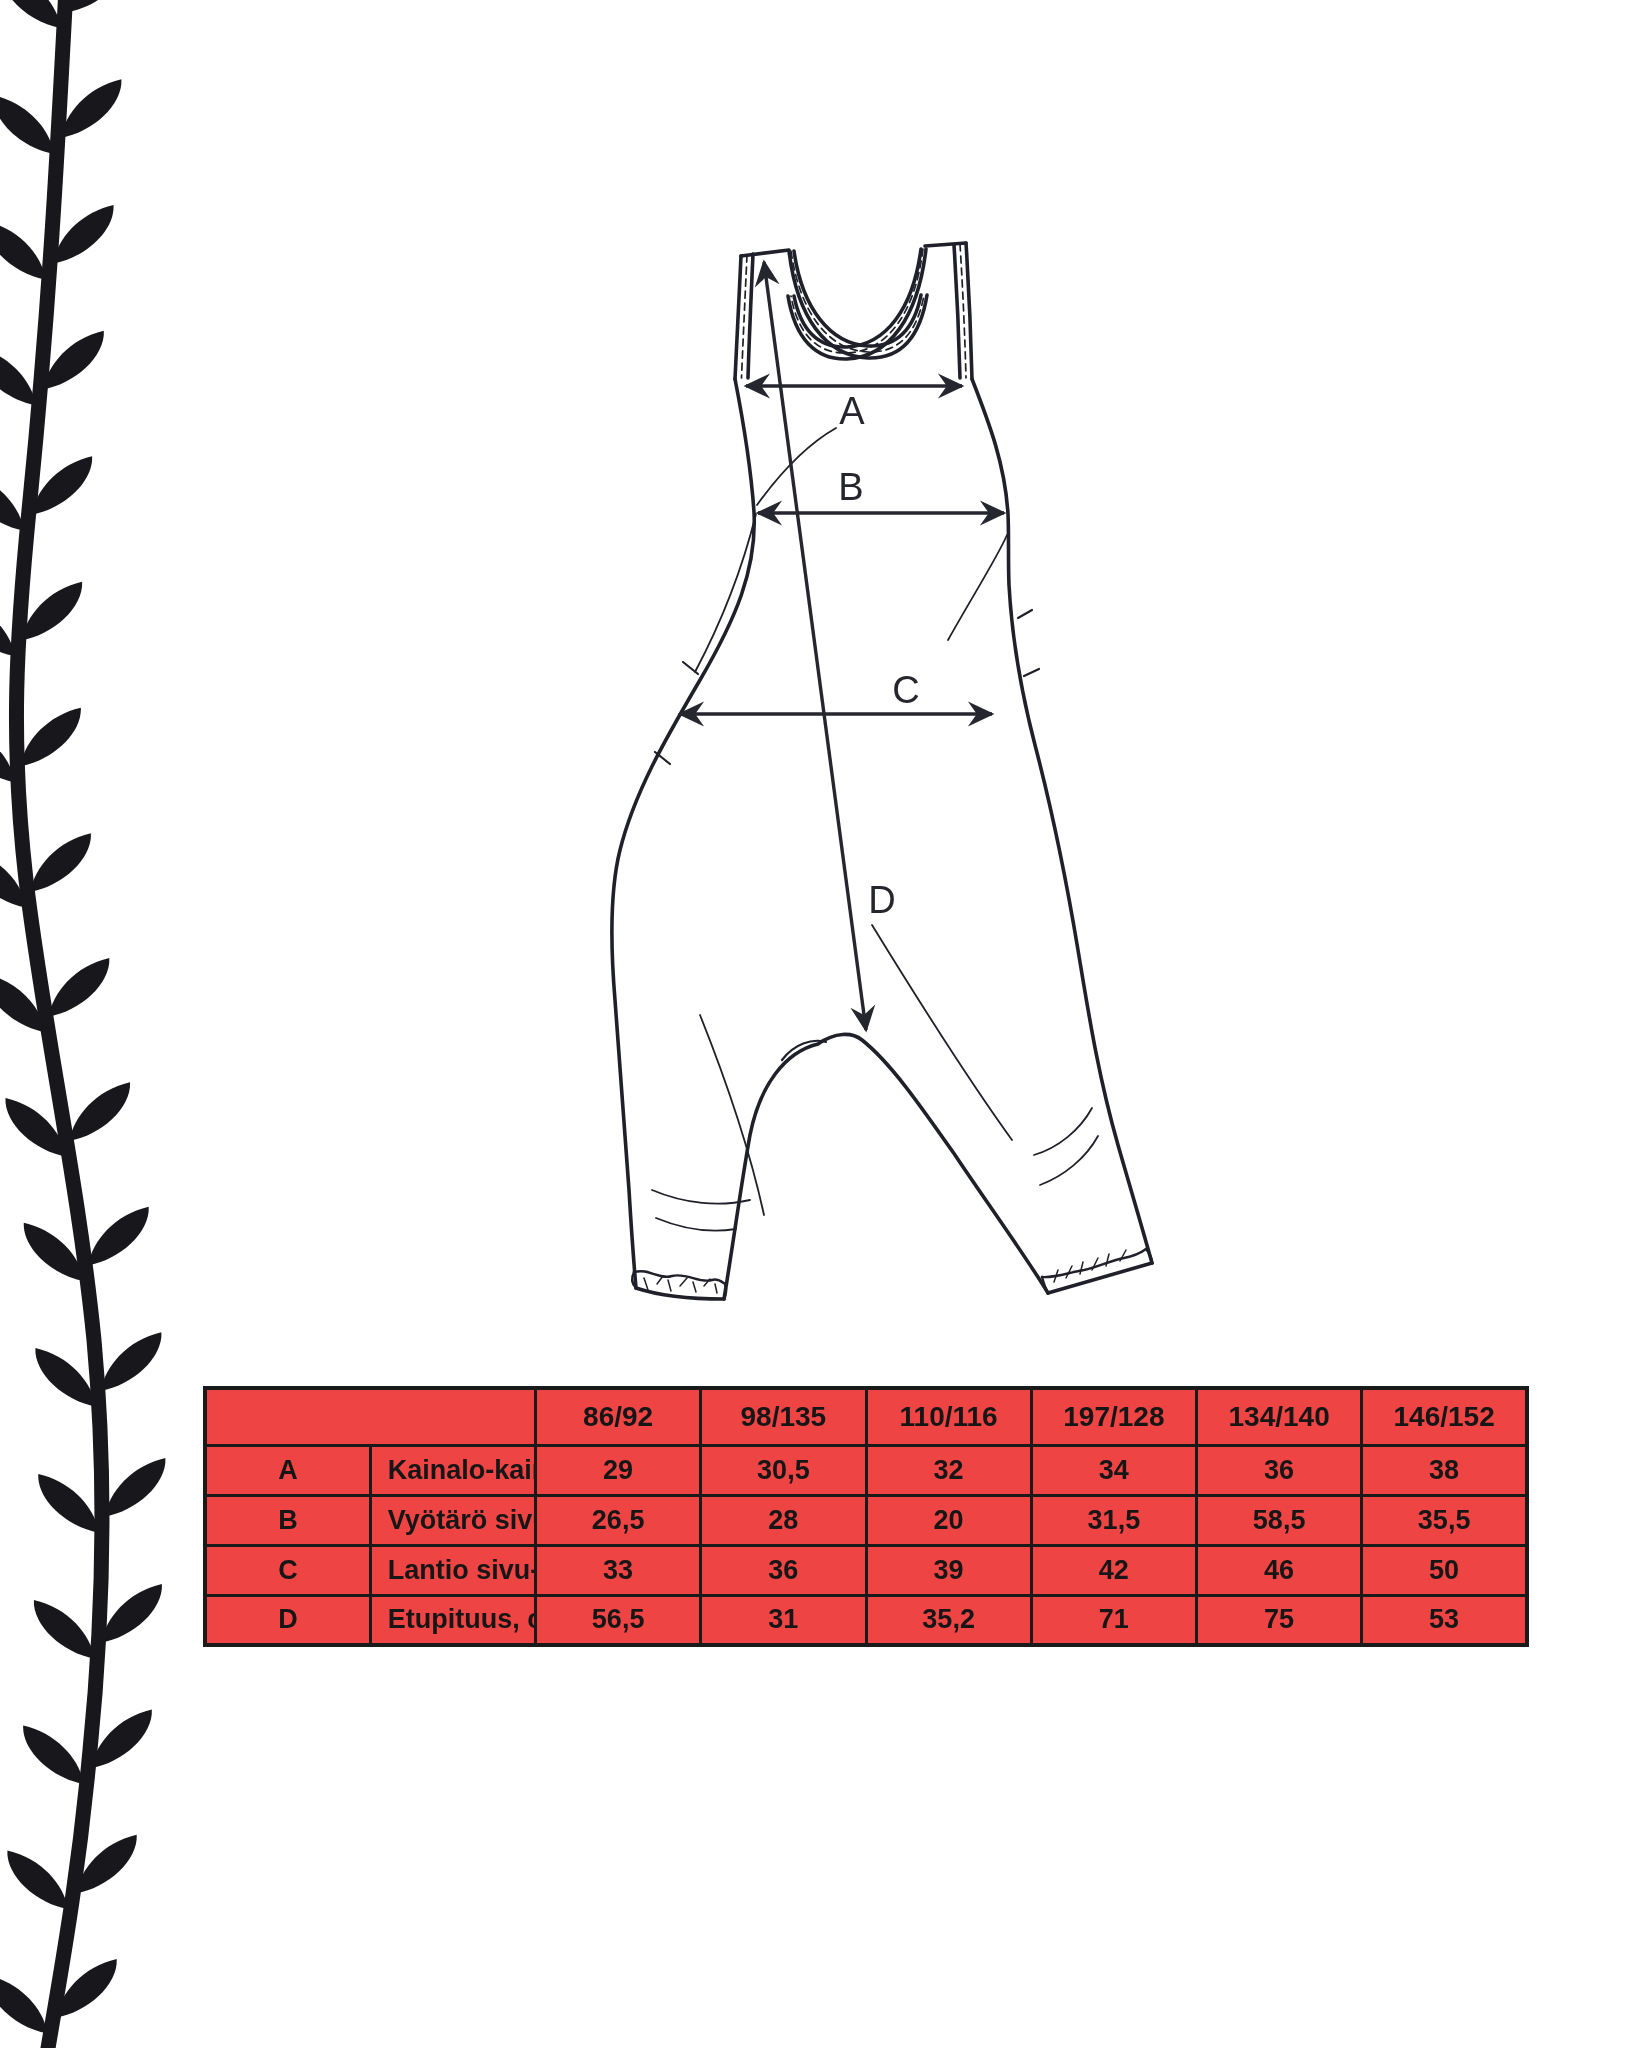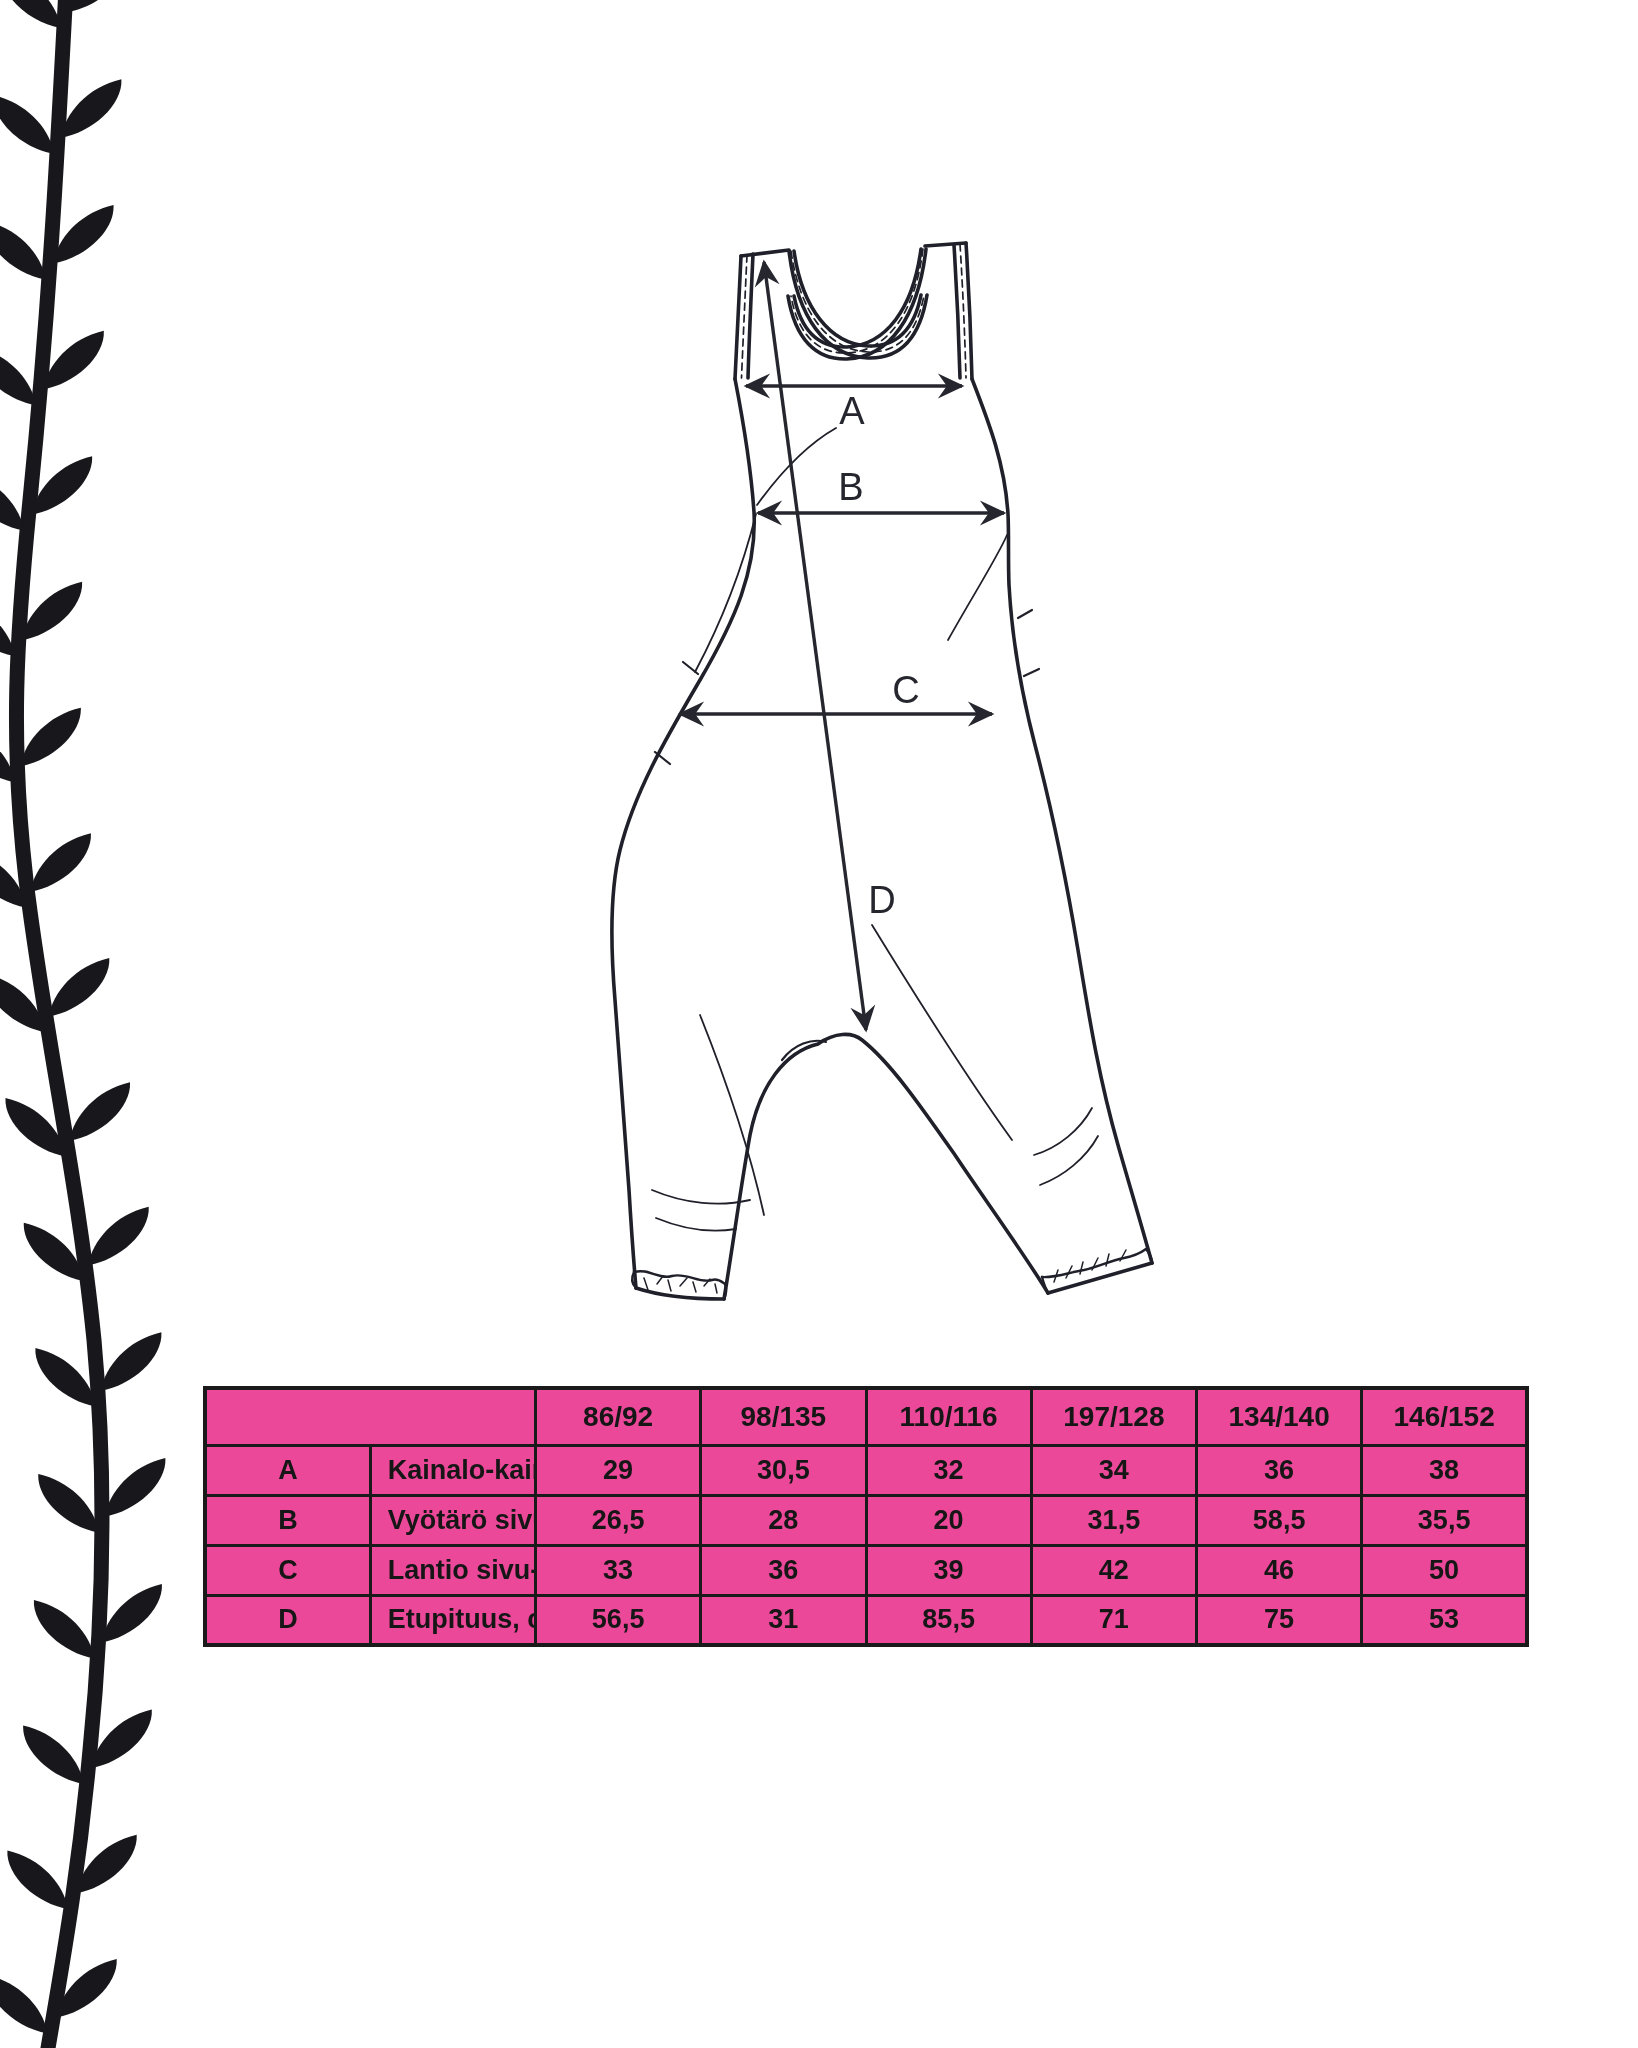--- a/index.html
+++ b/index.html
@@ -4,21 +4,21 @@
 <style>
   html,body{margin:0;padding:0;background:#ffffff;}
   #page{
     position:relative;width:1638px;height:2048px;background:#ffffff;overflow:hidden;
     font-family:"Liberation Sans",sans-serif;color:#1a1a1a;
   }
   #art{position:absolute;left:0;top:0;width:1638px;height:2048px;}
   
   #size-table{
     position:absolute;left:203px;top:1386px;width:1326px;
-    border-collapse:collapse;table-layout:fixed;background:#ec4899;
+    border-collapse:collapse;table-layout:fixed;background:#ef4444;
   }
   #size-table td{
     border:3px solid #1a1a1a;
     text-align:center;vertical-align:middle;
     font-size:27px;line-height:1;color:#161616;
     padding:0 6px;overflow:hidden;white-space:nowrap;
   }
   #size-table tr{height:50px;}
   #size-table tr.hdr{height:57px;}
   #size-table td.hdr-cell{font-weight:bold;font-size:28px;}
@@ -218,21 +218,21 @@
       <td class="val">39</td>
       <td class="val">42</td>
       <td class="val">46</td>
       <td class="val">50</td>
     </tr>
     <tr>
       <td class="letter">D</td>
       <td class="rowlabel">Etupituus, cm</td>
       <td class="val">56,5</td>
       <td class="val">31</td>
-      <td class="val">85,5</td>
+      <td class="val">35,2</td>
       <td class="val">71</td>
       <td class="val">75</td>
       <td class="val">53</td>
     </tr>
   </tbody>
     </table>
 
 </div>
 
 </body></html>

